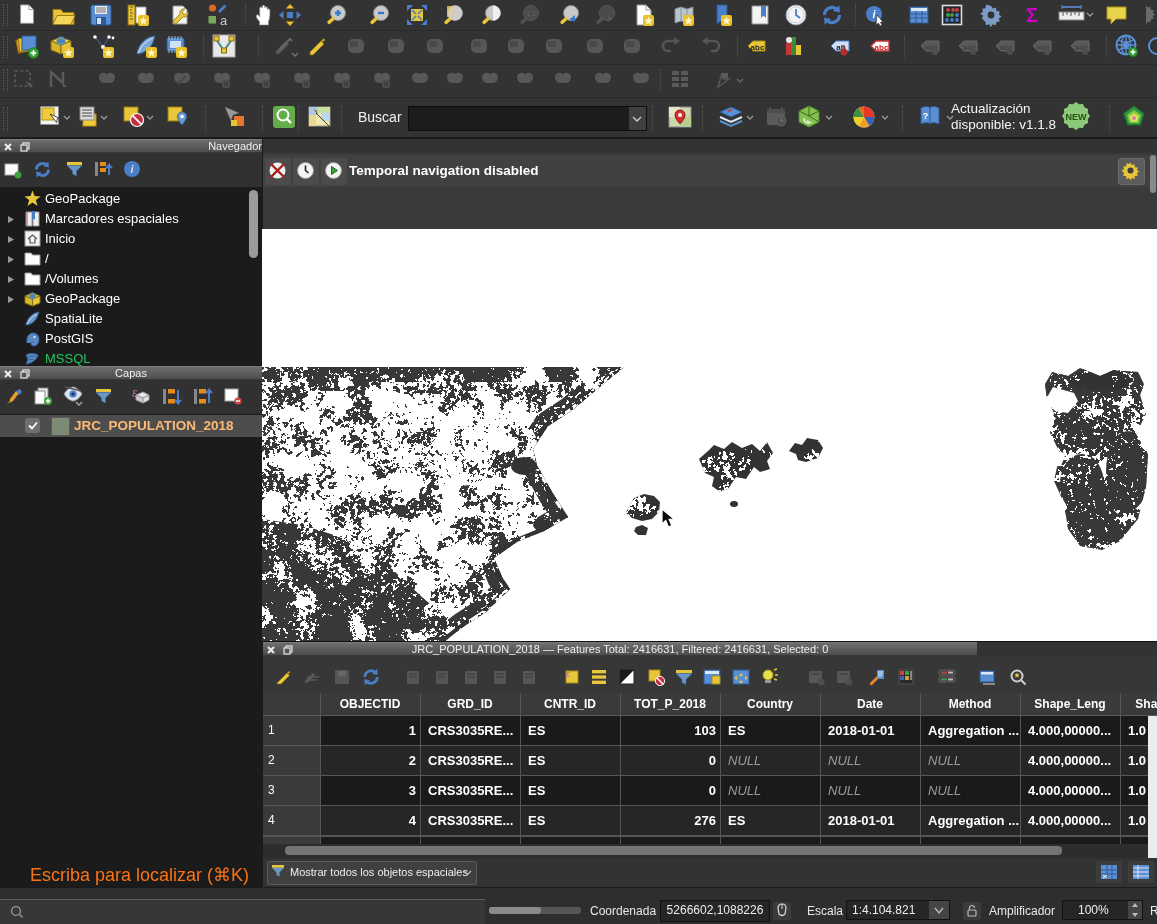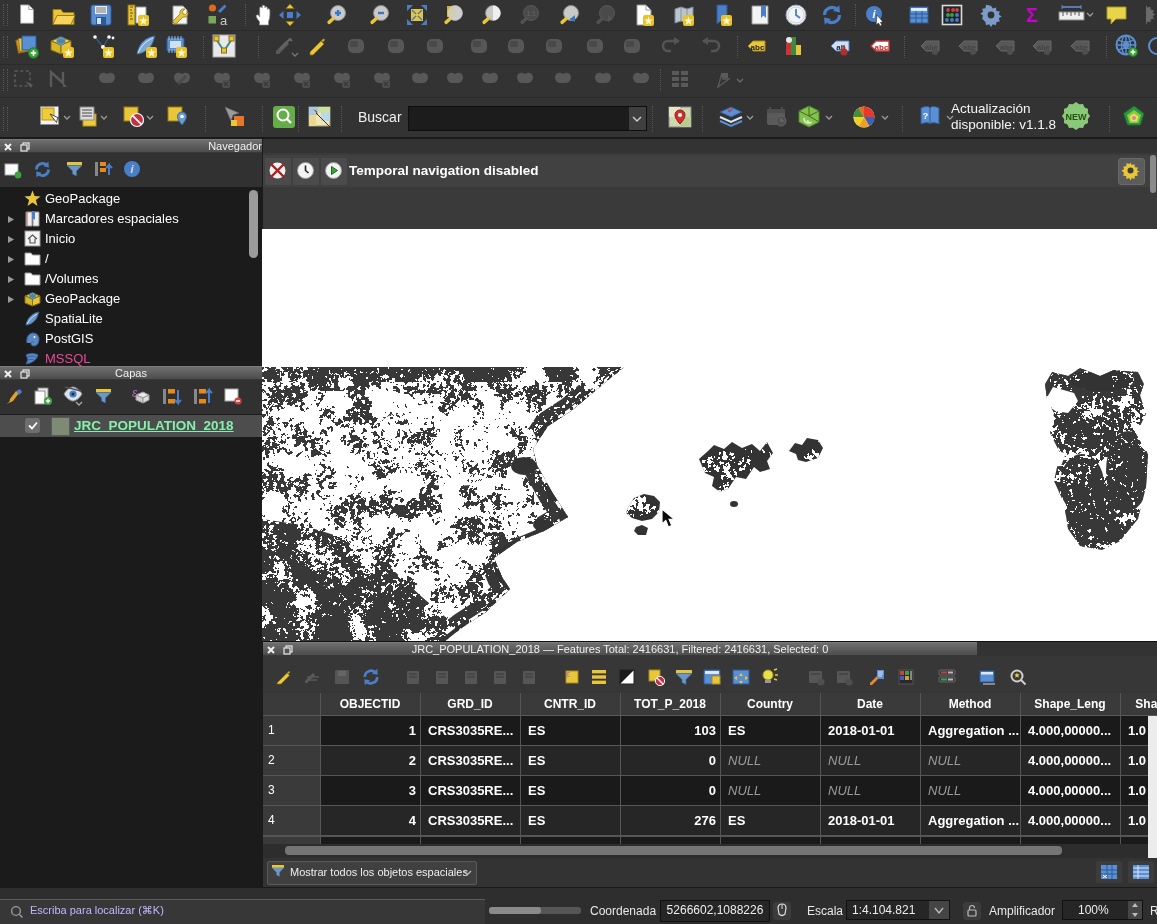--- a/index.html
+++ b/index.html
@@ -633,21 +633,21 @@
 <div class="ab" style="left:45px;top:311px;font-size:13px;color:#fff">SpatiaLite</div>
 <svg class="ab" style="left:24px;top:330px" width="17" height="17" viewBox="0 0 17 17">
       <path d="M3 13C2 7 5 3 9 3s6 3 6 6c0 4-2 7-5 7-2 0-3-1-3-2.5 0-1 .7-1.8 1.6-1.8.7 0 1.2.4 1.2 1" fill="#5a88c0" stroke="#36609a"></path>
       <circle cx="10.5" cy="7" r="1" fill="#fff"></circle>
     </svg>
 <div class="ab" style="left:45px;top:331px;font-size:13px;color:#fff">PostGIS</div>
 <svg class="ab" style="left:24px;top:350px" width="17" height="17" viewBox="0 0 17 17">
       <path d="M2 5c3-2 9-2 12 0-1 4-5 8-12 9 2-3 2-6 0-9z" fill="#5a88c0" stroke="#36609a"></path>
       <path d="M4 7c2.5-1 6-1 8 0M4 10c2-.8 4.5-.8 6 0" stroke="#36609a" fill="none"></path>
     </svg>
-<div class="ab" style="left:45px;top:351px;font-size:13px;color:#ec4899">MSSQL</div>
+<div class="ab" style="left:45px;top:351px;font-size:13px;color:#22c55e">MSSQL</div>
 <div class="ab" style="left:249px;top:190px;width:9px;height:68px;background:#9b9b9b;border-radius:5px"></div>
 <div class="ab" style="left:0px;top:366px;width:262px;height:14px;background:linear-gradient(#6e6e6e,#4d4d4d);border-top:1px solid #7a7a7a;border-bottom:1px solid #383838;box-sizing:border-box">
       <svg class="ab" style="left:3px;top:2px" width="10" height="10" viewBox="0 0 10 10">
         <path d="M2 2l6 6M8 2l-6 6" stroke="#f0f0f0" stroke-width="2"></path>
       </svg>
       <svg class="ab" style="left:20px;top:2px" width="10" height="10" viewBox="0 0 10 10">
         <rect x="3" y="1" width="6" height="6" fill="none" stroke="#e8e8e8" stroke-width="1.2"></rect>
         <rect x="1" y="3" width="6" height="6" fill="#555" stroke="#e8e8e8" stroke-width="1.2"></rect>
       </svg>
       <div style="text-align:center;font-size:11px;color:#f0f0f0;line-height:13px">Capas</div>
@@ -697,21 +697,21 @@
       <circle cx="14" cy="13" r="3.6" fill="#cc4444"></circle>
       <path d="M12 13h4" stroke="#fff" stroke-width="1.4"></path>
     </svg>
 <div class="ab" style="left:0;top:414px;width:262px;height:473px;background:#1b1b1b"></div>
 <div class="ab" style="left:0;top:415px;width:262px;height:22px;background:#4d4d4d"></div>
 <div class="ab" style="left:25px;top:418px;width:15px;height:15px;background:#6e6e6e;border-radius:3px"></div>
 <svg class="ab" style="left:28px;top:421px" width="10" height="9" viewBox="0 0 10 9">
       <path d="M1 4.5l3 3 5-6" stroke="#fff" stroke-width="1.8" fill="none"></path>
     </svg>
 <div class="ab" style="left:51px;top:417px;width:17px;height:17px;background:#7d8b74;border:1px solid #5a5a5a"></div>
-<div class="ab" style="left:74px;top:418px;font-size:13.5px;font-weight:bold;color:#86efac;text-decoration:underline">JRC_POPULATION_2018</div>
+<div class="ab" style="left:74px;top:418px;font-size:13.5px;font-weight:bold;color:#fdba74;">JRC_POPULATION_2018</div>
 <div class="ab" style="left:263px;top:153px;width:894px;height:76px;background:#3a3a3a"></div>
 <div class="ab" style="left:263px;top:155px;width:894px;height:32px;background:#414141"></div>
 <div class="ab" style="left:264px;top:157px;width:26px;height:27px;background:#4b4b4b;border:1px solid #404040;border-radius:2px"></div>
 <div class="ab" style="left:292px;top:157px;width:26px;height:27px;background:#4b4b4b;border:1px solid #404040;border-radius:2px"></div>
 <div class="ab" style="left:320px;top:157px;width:26px;height:27px;background:#4b4b4b;border:1px solid #404040;border-radius:2px"></div>
 <svg class="ab" style="left:268px;top:161px" width="19" height="19" viewBox="0 0 19 19">
       <circle cx="9.5" cy="9.5" r="8" fill="#f0f0f0"></circle>
       <path d="M2.5 2.5l14 14M16.5 2.5l-14 14" stroke="#a82020" stroke-width="2.4"></path>
     </svg>
 <svg class="ab" style="left:296px;top:161px" width="19" height="19" viewBox="0 0 19 19">
@@ -1091,21 +1091,21 @@
 <svg class="ab" style="left:1132px;top:863px" width="18" height="18" viewBox="0 0 18 18">
       <rect x="1" y="2" width="16" height="14" fill="#5b8fd4"></rect>
       <path d="M1 5h16M1 9h16M1 13h16M6 2v14" stroke="#dce8f8"></path>
     </svg>
 <div class="ab" style="left:0;top:887px;width:1157px;height:37px;background:#2e2e2e;border-top:1px solid #1a1a1a;box-sizing:border-box"></div>
 <div class="ab" style="left:0;top:899px;width:485px;height:25px;background:#373737;border-top:1px solid #5c5c5c;box-sizing:border-box"></div>
 <svg class="ab" style="left:10px;top:905px" width="14" height="14" viewBox="0 0 14 14">
       <circle cx="6" cy="6" r="4.4" fill="none" stroke="#9a9a9a" stroke-width="1.4"></circle>
       <path d="M9.5 9.5l3 3" stroke="#9a9a9a" stroke-width="1.4"></path>
     </svg>
-<div class="ab" style="left:30px;top:904px;font-size:11px;color:#c4b5fd">Escriba para localizar (⌘K)</div>
+<div class="ab" style="left:30px;top:864px;font-size:18px;color:#f97316">Escriba para localizar (⌘K)</div>
 <div class="ab" style="left:489px;top:907px;width:92px;height:7px;background:#565656;border-radius:3px"></div>
 <div class="ab" style="left:489px;top:907px;width:52px;height:7px;background:#8a8a8a;border-radius:3px"></div>
 <div class="ab" style="left:590px;top:904px;font-size:12px;color:#e8e8e8">Coordenada</div>
 <div class="ab" style="left:660px;top:900px;width:108px;height:20px;background:#262626;border:1px solid #111;font-size:12px;color:#eee;text-align:center;line-height:19px">5266602,1088226</div>
 <svg class="ab" style="left:772px;top:901px" width="20" height="20" viewBox="0 0 20 20">
       <rect x="1" y="1" width="18" height="18" rx="3" fill="#3c3c3c"></rect>
       <path d="M10 3c3 0 4 2 4 4l-1 6c-2 2-4 2-6 0L6 7c0-2 1-4 4-4z" fill="none" stroke="#ddd" stroke-width="1.2"></path>
       <path d="M10 3v5" stroke="#ddd"></path>
     </svg>
 <div class="ab" style="left:807px;top:904px;font-size:12px;color:#e8e8e8">Escala</div>

